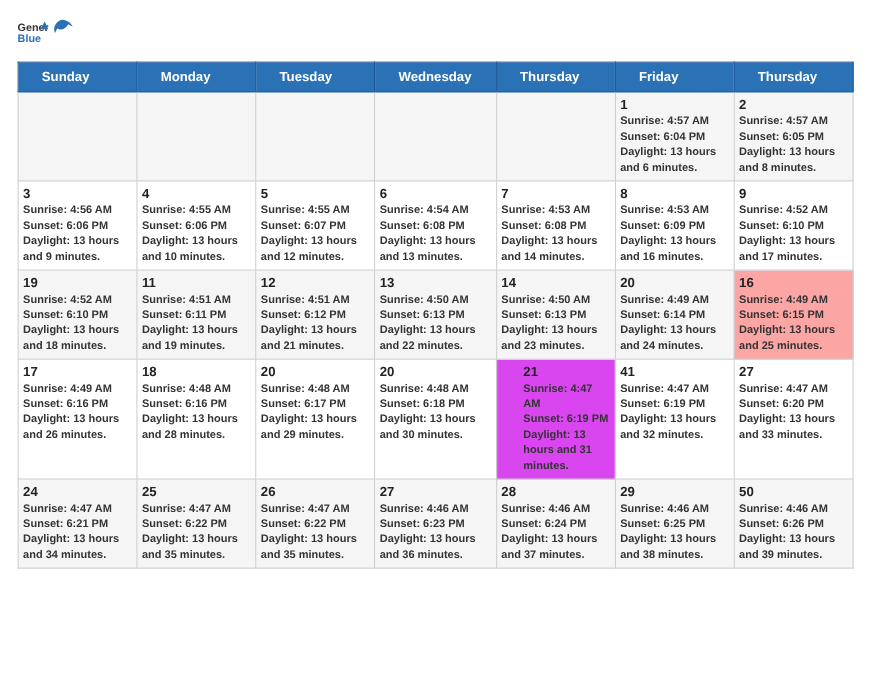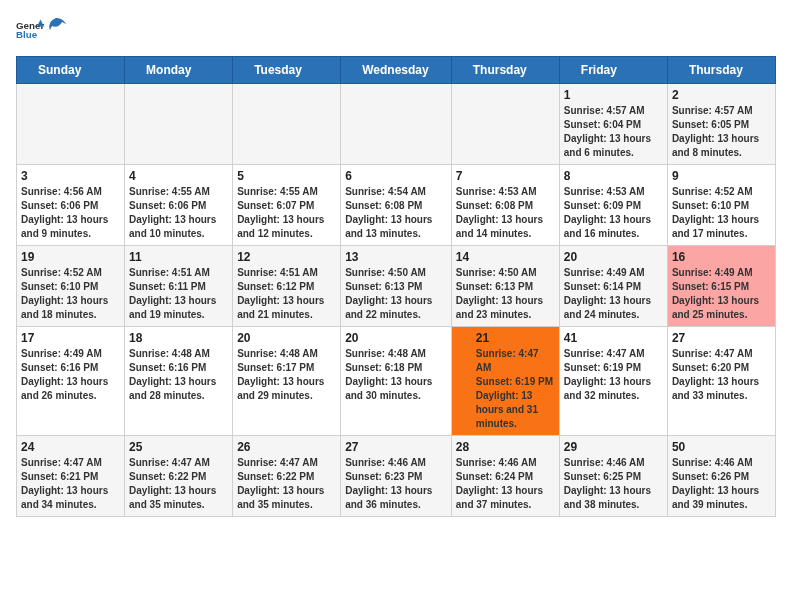--- a/index.html
+++ b/index.html
@@ -249,21 +249,21 @@
           <div class="day-info" style="white-space: pre-line;">Sunrise: 4:48 AM
 Sunset: 6:17 PM
 Daylight: 13 hours and 29 minutes.</div>
         </td>
         <td style="background: rgb(255, 255, 255);">
           <span class="day-number">20</span>
           <div class="day-info" style="white-space: pre-line;">Sunrise: 4:48 AM
 Sunset: 6:18 PM
 Daylight: 13 hours and 30 minutes.</div>
         </td>
-        <td style="background: #f97316; padding-left: 24px;">
+        <td style="background: #d946ef; padding-left: 24px;">
           <span class="day-number">21</span>
           <div class="day-info" style="white-space: pre-line;">Sunrise: 4:47 AM
 Sunset: 6:19 PM
 Daylight: 13 hours and 31 minutes.</div>
         </td>
         <td style="background: rgb(255, 255, 255);">
           <span class="day-number">41</span>
           <div class="day-info" style="white-space: pre-line;">Sunrise: 4:47 AM
 Sunset: 6:19 PM
 Daylight: 13 hours and 32 minutes.</div>

